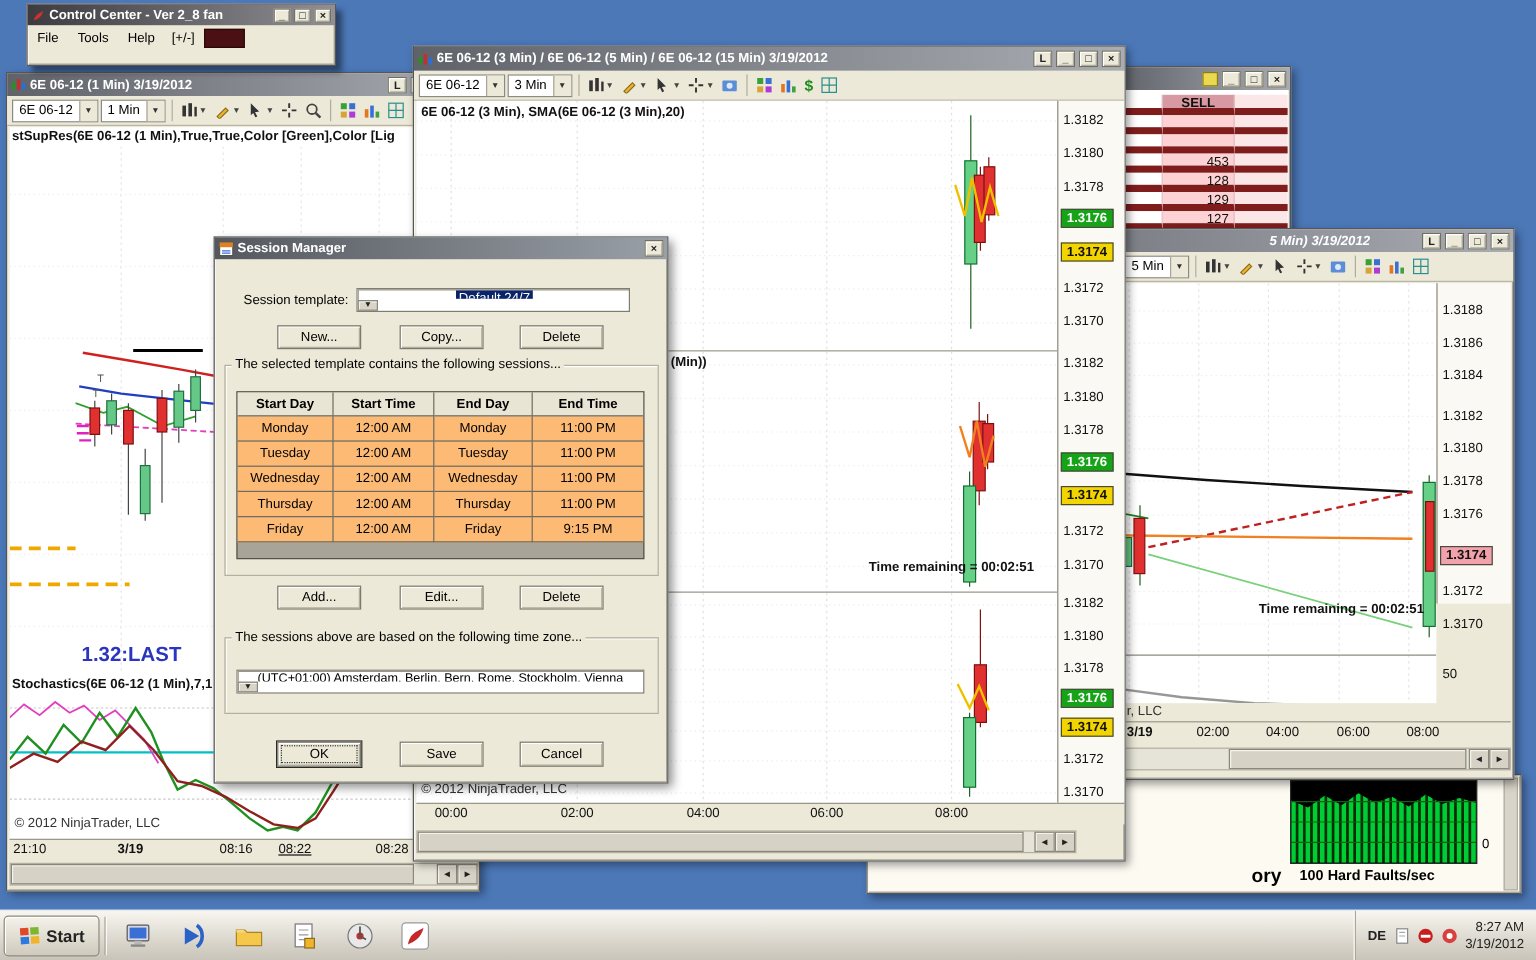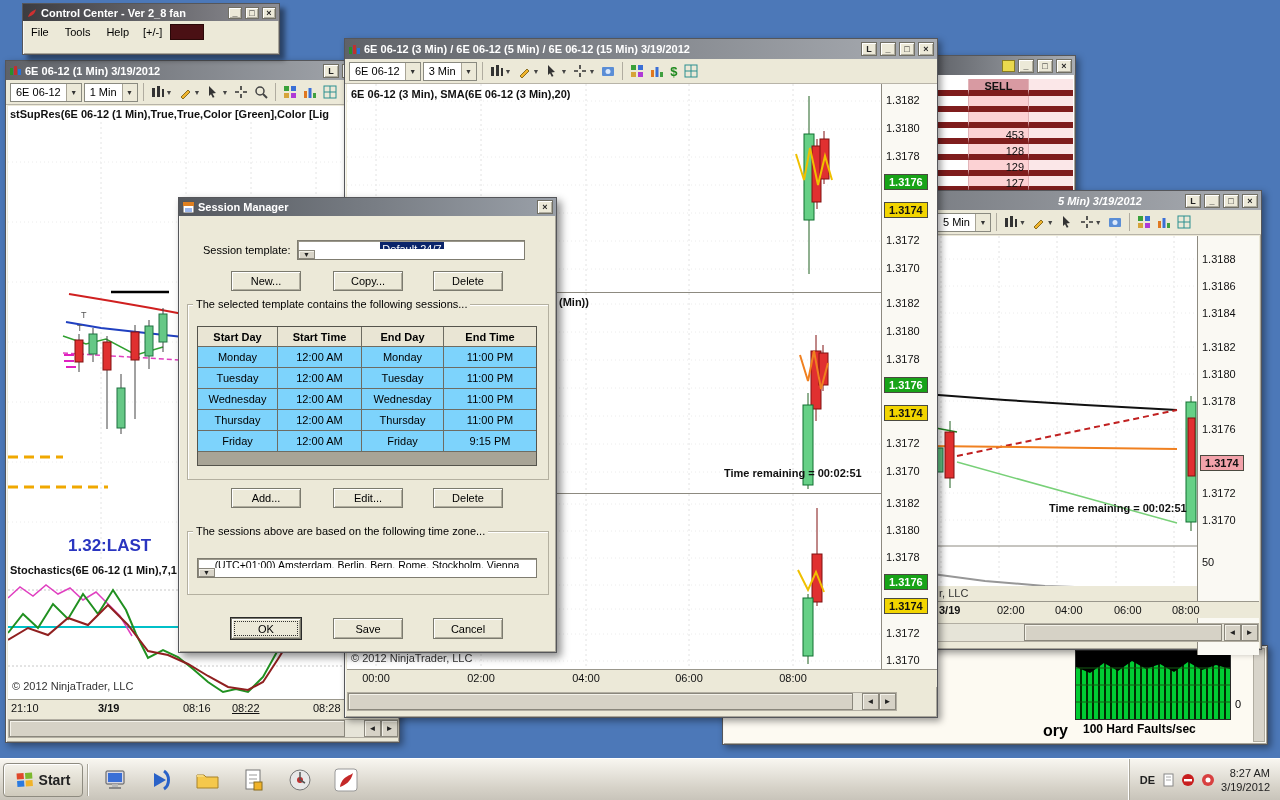--- a/index.html
+++ b/index.html
@@ -33,21 +33,21 @@
   .sbbtn{width:17px;background:#d6d2c6;border:1px solid #8a877c;box-shadow:inset 1px 1px 0 #f4f2ea;display:flex;align-items:center;justify-content:center;font-size:8px;color:#222;flex:0 0 auto;}
   .copyright{position:absolute;font-size:11px;color:#333;white-space:nowrap;}
 
   
   .dlg{position:absolute;background:#ece9d8;border:1px solid #55565a;box-shadow:inset 1px 1px 0 #f7f6f1,inset -1px -1px 0 #a8a59a,4px 4px 8px rgba(0,0,0,.45);}
   .btn{position:absolute;background:#ece9d8;border:1px solid #7b7a6e;box-shadow:inset 1px 1px 0 #fff,inset -1px -1px 0 #b0ad9e;font-size:11px;color:#000;display:flex;align-items:center;justify-content:center;}
   .btn.default{box-shadow:0 0 0 1px #2a2a2a,inset 1px 1px 0 #fff,inset -1px -1px 0 #b0ad9e;outline:1px dotted #333;outline-offset:-4px;}
   .grp{position:absolute;border:1px solid #b4b0a0;box-shadow:inset 1px 1px 0 #fff;}
   .grplbl{position:absolute;background:#ece9d8;padding:0 3px;font-size:11px;color:#000;white-space:nowrap;}
   .stable{position:absolute;border:1px solid #55544c;background:#a8a496;font-size:11px;}
-  .strow{display:flex;height:21px;background:#7dd3fc;}
+  .strow{display:flex;height:21px;background:#fdba74;}
   .strow.hdr{height:20px;background:#e9e5d4;font-weight:bold;}
   .stc{border-right:1px solid #6e6c62;border-bottom:1px solid #6e6c62;display:flex;align-items:center;justify-content:center;overflow:hidden;}
   .stc:nth-child(1){width:80px;}.stc:nth-child(2){width:84px;}.stc:nth-child(3){width:82px;}.stc:nth-child(4){width:92px;border-right:none;}
   .fld{position:absolute;background:#fff;border:1px solid #7f7c70;box-shadow:inset 1px 1px 0 #9a978a;display:flex;align-items:center;flex-direction:column;}
   .fld .sel{flex:1;height:15px;margin:1px 0 1px 2px;background:#0a246a;color:#fff;font-size:11px;line-height:15px;padding:0 2px;white-space:nowrap;overflow:hidden;}
   .fld .txt{flex:1;font-size:10.5px;padding:0 3px;white-space:nowrap;overflow:hidden;color:#000;}
   .fld .carr{width:17px;align-self:stretch;background:#d8d4c8;border:1px solid #8a877c;box-shadow:inset 1px 1px 0 #f2f0e8;display:flex;align-items:center;justify-content:center;font-size:7px;color:#222;}
   .lbl{position:absolute;font-size:11px;color:#000;white-space:nowrap;}
 
   
@@ -237,21 +237,21 @@
         <rect x="210" y="212" width="8" height="24" fill="#66c886" stroke="#1f7040"></rect>
         <rect x="220" y="196" width="9" height="46" fill="#e03030" stroke="#801010"></rect>
         <line x1="466" y1="160" x2="466" y2="295" stroke="#206020"></line>
         <rect x="461" y="166" width="10" height="120" fill="#66d086" stroke="#107030"></rect>
         <rect x="463" y="182" width="7" height="58" fill="#e03030" stroke="#801010"></rect>
         <line x1="0" y1="310" x2="472" y2="310" stroke="#8d8a80"></line>
         <polyline points="200,337 260,345 320,350 380,352 452,353" fill="none" stroke="#979797" stroke-width="2"></polyline>
       </svg>
       <div class="plabel" style="left:324px;top:266px;">Time remaining = 00:02:51</div>
     </div>
-    <div class="axiscol" style="left:474px;top:45px;width:62px;height:419px;">
+    <div class="axiscol" style="left:474px;top:45px;width:62px;height:267px;">
       <span class="tick" style="top:17px;">1.3188</span>
       <span class="tick" style="top:44px;">1.3186</span>
       <span class="tick" style="top:71px;">1.3184</span>
       <span class="tick" style="top:105px;">1.3182</span>
       <span class="tick" style="top:132px;">1.3180</span>
       <span class="tick" style="top:159px;">1.3178</span>
       <span class="tick" style="top:187px;">1.3176</span>
       <span class="badge pink" style="top:219px;">1.3174</span>
       <span class="tick" style="top:251px;">1.3172</span>
       <span class="tick" style="top:278px;">1.3170</span>

